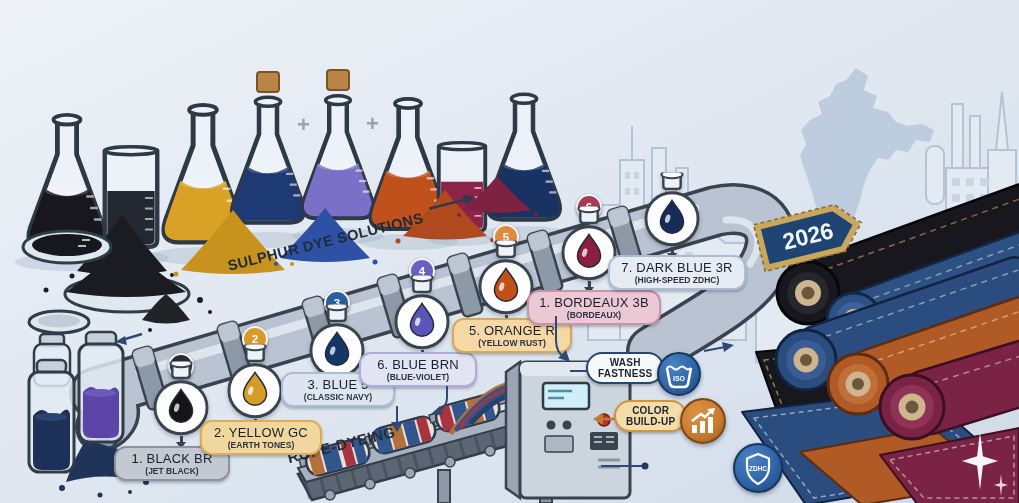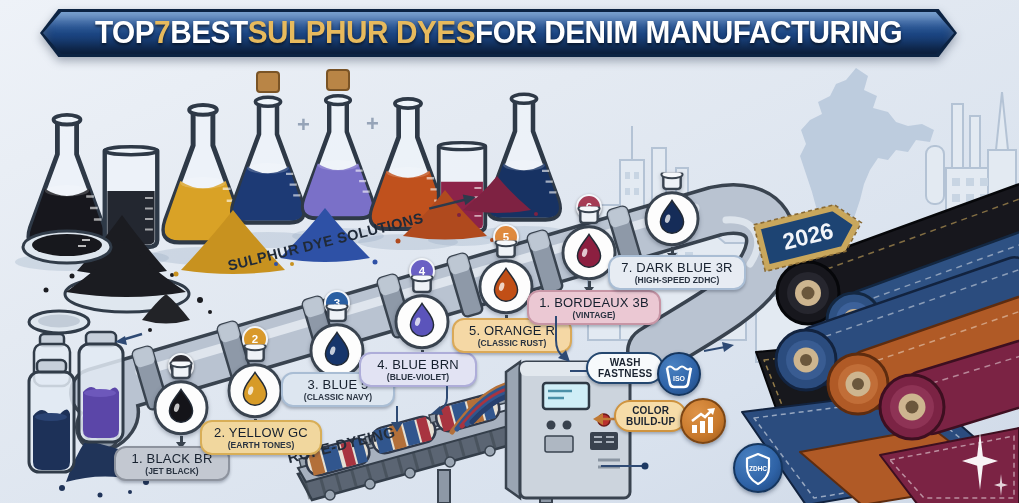--- a/index.html
+++ b/index.html
@@ -364,52 +364,52 @@
       <svg viewBox="-32 -44 64 82" width="62" height="79">
         <rect x="-9" y="-43" width="18" height="16" rx="3" fill="#eef2f7" stroke="#39434f" stroke-width="2.5"></rect>
         <ellipse cx="0" cy="-42" rx="11" ry="4" fill="#f6f8fb" stroke="#39434f" stroke-width="2"></ellipse>
         <circle cx="0" cy="4" r="27" fill="#fdfdfd" stroke="#39434f" stroke-width="3"></circle>
         <path d="M0,-15 C5,-7 12,-1 12,7 A12,12 0 1 1 -12,7 C-12,-1 -5,-7 0,-15 Z" fill="#5b54bb" stroke="#222a35" stroke-width="1.5"></path>
         <ellipse cx="-4.5" cy="4" rx="2.5" ry="4.5" fill="#ffffff" opacity="0.75" transform="rotate(18 -4.5 4)"></ellipse>
       </svg>
     </div>
     <div class="dye-arrow" style="left:422px;top:350px"></div>
     <div class="dye-label" style="left:418px;top:352px;width:106px;background:#e2e3f3;border-color:#aeadd9">
-      <span class="dye-name">4. BLUE BRN</span>
+      <span class="dye-name">6. BLUE BRN</span>
       <span class="dye-shade">(BLUE-VIOLET)</span>
     </div>
       <div class="dye-badge" style="left:506px;top:237px;background:#df8a3e">5</div>
       <div class="dye-flask" style="left:506px;top:282px">
       <svg viewBox="-32 -44 64 82" width="62" height="79">
         <rect x="-9" y="-43" width="18" height="16" rx="3" fill="#eef2f7" stroke="#39434f" stroke-width="2.5"></rect>
         <ellipse cx="0" cy="-42" rx="11" ry="4" fill="#f6f8fb" stroke="#39434f" stroke-width="2"></ellipse>
         <circle cx="0" cy="4" r="27" fill="#fdfdfd" stroke="#39434f" stroke-width="3"></circle>
         <path d="M0,-15 C5,-7 12,-1 12,7 A12,12 0 1 1 -12,7 C-12,-1 -5,-7 0,-15 Z" fill="#c14f16" stroke="#222a35" stroke-width="1.5"></path>
         <ellipse cx="-4.5" cy="4" rx="2.5" ry="4.5" fill="#ffffff" opacity="0.75" transform="rotate(18 -4.5 4)"></ellipse>
       </svg>
     </div>
     <div class="dye-arrow" style="left:506px;top:315px"></div>
     <div class="dye-label" style="left:512px;top:318px;width:108px;background:#f5d8a5;border-color:#daa958">
       <span class="dye-name">5. ORANGE R</span>
-      <span class="dye-shade">(CLASSIC RUST)</span>
+      <span class="dye-shade">(YELLOW RUST)</span>
     </div>
       <div class="dye-badge" style="left:589px;top:207px;background:#a63c55">6</div>
       <div class="dye-flask" style="left:589px;top:248px">
       <svg viewBox="-32 -44 64 82" width="62" height="79">
         <rect x="-9" y="-43" width="18" height="16" rx="3" fill="#eef2f7" stroke="#39434f" stroke-width="2.5"></rect>
         <ellipse cx="0" cy="-42" rx="11" ry="4" fill="#f6f8fb" stroke="#39434f" stroke-width="2"></ellipse>
         <circle cx="0" cy="4" r="27" fill="#fdfdfd" stroke="#39434f" stroke-width="3"></circle>
         <path d="M0,-15 C5,-7 12,-1 12,7 A12,12 0 1 1 -12,7 C-12,-1 -5,-7 0,-15 Z" fill="#8c1f40" stroke="#222a35" stroke-width="1.5"></path>
         <ellipse cx="-4.5" cy="4" rx="2.5" ry="4.5" fill="#ffffff" opacity="0.75" transform="rotate(18 -4.5 4)"></ellipse>
       </svg>
     </div>
     <div class="dye-arrow" style="left:589px;top:281px"></div>
     <div class="dye-label" style="left:594px;top:290px;width:122px;background:#ebc8d3;border-color:#c795a5">
       <span class="dye-name">1. BORDEAUX 3B</span>
-      <span class="dye-shade">(VINTAGE)</span>
+      <span class="dye-shade">(BORDEAUX)</span>
     </div>
       <div class="dye-flask" style="left:672px;top:214px">
       <svg viewBox="-32 -44 64 82" width="62" height="79">
         <rect x="-9" y="-43" width="18" height="16" rx="3" fill="#eef2f7" stroke="#39434f" stroke-width="2.5"></rect>
         <ellipse cx="0" cy="-42" rx="11" ry="4" fill="#f6f8fb" stroke="#39434f" stroke-width="2"></ellipse>
         <circle cx="0" cy="4" r="27" fill="#fdfdfd" stroke="#39434f" stroke-width="3"></circle>
         <path d="M0,-15 C5,-7 12,-1 12,7 A12,12 0 1 1 -12,7 C-12,-1 -5,-7 0,-15 Z" fill="#152c58" stroke="#222a35" stroke-width="1.5"></path>
         <ellipse cx="-4.5" cy="4" rx="2.5" ry="4.5" fill="#ffffff" opacity="0.75" transform="rotate(18 -4.5 4)"></ellipse>
       </svg>
     </div>
@@ -538,25 +538,14 @@
   <div class="ficon" style="left:733px;top:443px;width:46px;height:46px;background:radial-gradient(circle at 35% 30%,#4a82c2,#2e62a6 60%,#1d4377);border:2px solid #16365e">
     <svg width="36" height="36" viewBox="-18 -18 36 36">
       <path d="M0,-14 L11,-9.5 V-1 C11,7.5 5.5,13 0,16 C-5.5,13 -11,7.5 -11,-1 V-9.5 Z" fill="none" stroke="#fff" stroke-width="2.2" stroke-linejoin="round"></path>
       <text x="0" y="3" text-anchor="middle" font-family="Liberation Sans, sans-serif" font-size="6.5" font-weight="bold" fill="#fff">ZDHC</text>
     </svg>
   </div>
 
   <div class="abs sparkle" style="left:962px;top:432px;width:36px;height:58px;opacity:.95"></div>
   <div class="abs sparkle" style="left:994px;top:474px;width:14px;height:22px;opacity:.8"></div>
 
-  <div class="abs banner">
-    <div class="banner-outer"></div>
-    <div class="banner-inner"></div>
-    <div class="banner-text">
-      <span>TOP </span>
-        <span class="gold">7</span>
-        <span> BEST </span>
-        <span class="gold">SULPHUR DYES</span>
-        <span> FOR DENIM MANUFACTURING</span>
-    </div>
-  </div>
 
 </div>
 
 </body></html>

